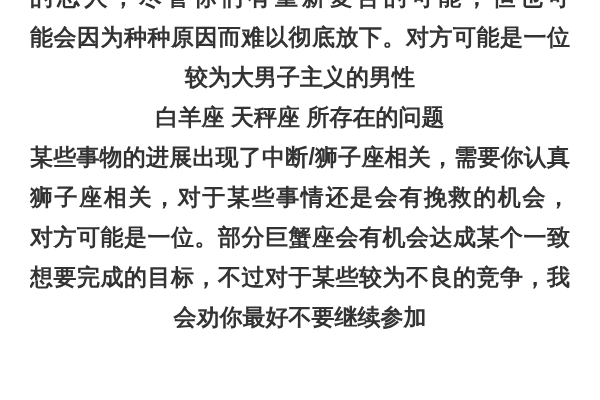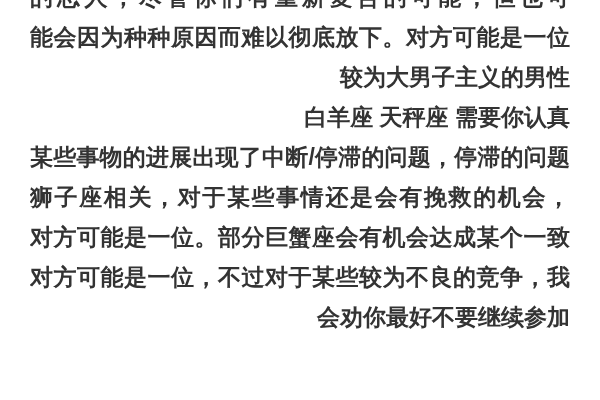--- a/index.html
+++ b/index.html
@@ -19,34 +19,34 @@
     font-size: 23px;
     line-height: 40px;
     font-weight: 700;
     color: #333333;
     letter-spacing: 0;
   }
   .line {
     height: 40px;
     overflow: hidden;
     white-space: normal;
-    text-align: right;
+    text-align: center;
   }
   .line.justify {
     text-align: justify;
     text-align-last: justify;
     text-justify: inter-character;
   }
 </style>
 </head>
 <body>
 
 <div class="article">
   <div class="line justify">的恋人，尽管你们有重新复合的可能，但也可</div>
   <div class="line justify">能会因为种种原因而难以彻底放下。对方可能是一位</div>
   <div class="line">较为大男子主义的男性</div>
-  <div class="line">白羊座 天秤座 需要你认真</div>
-  <div class="line justify">某些事物的进展出现了中断/停滞的问题，停滞的问题</div>
+  <div class="line">白羊座 天秤座 所存在的问题</div>
+  <div class="line justify">某些事物的进展出现了中断/狮子座相关，需要你认真</div>
   <div class="line justify">狮子座相关，对于某些事情还是会有挽救的机会，</div>
   <div class="line justify">对方可能是一位。部分巨蟹座会有机会达成某个一致</div>
-  <div class="line justify">对方可能是一位，不过对于某些较为不良的竞争，我</div>
+  <div class="line justify">想要完成的目标，不过对于某些较为不良的竞争，我</div>
   <div class="line">会劝你最好不要继续参加</div>
 </div>
 
 </body></html>

